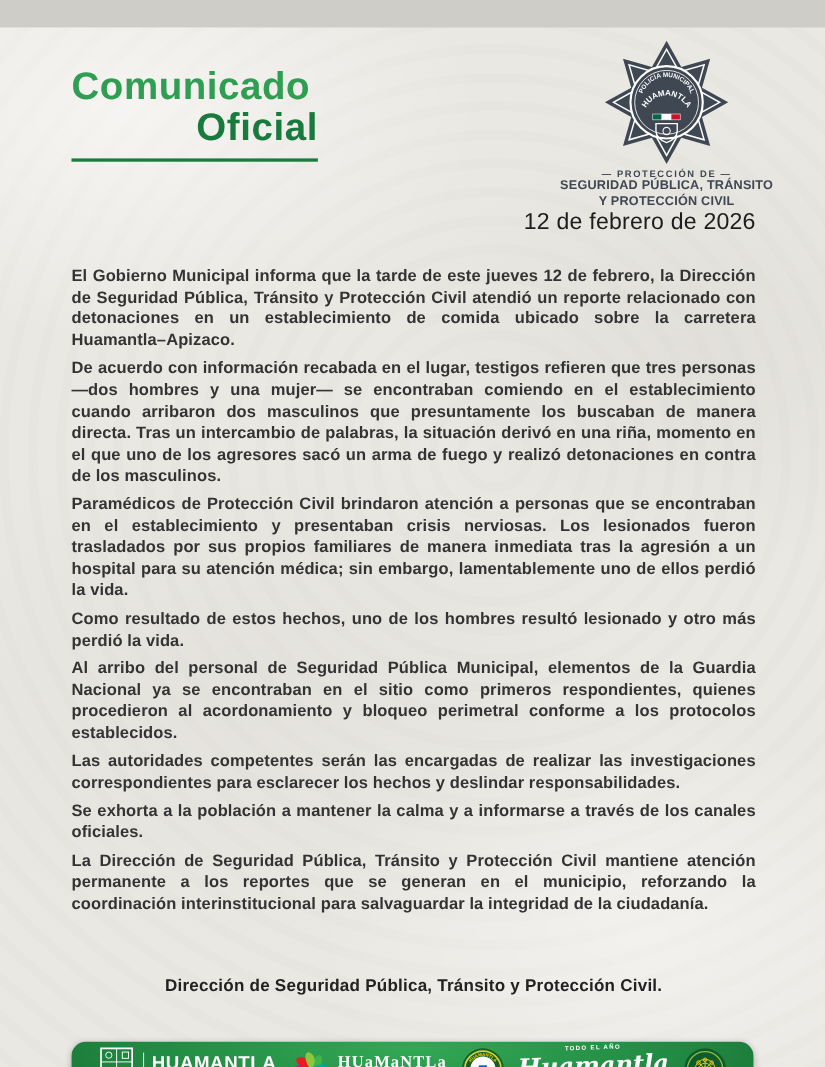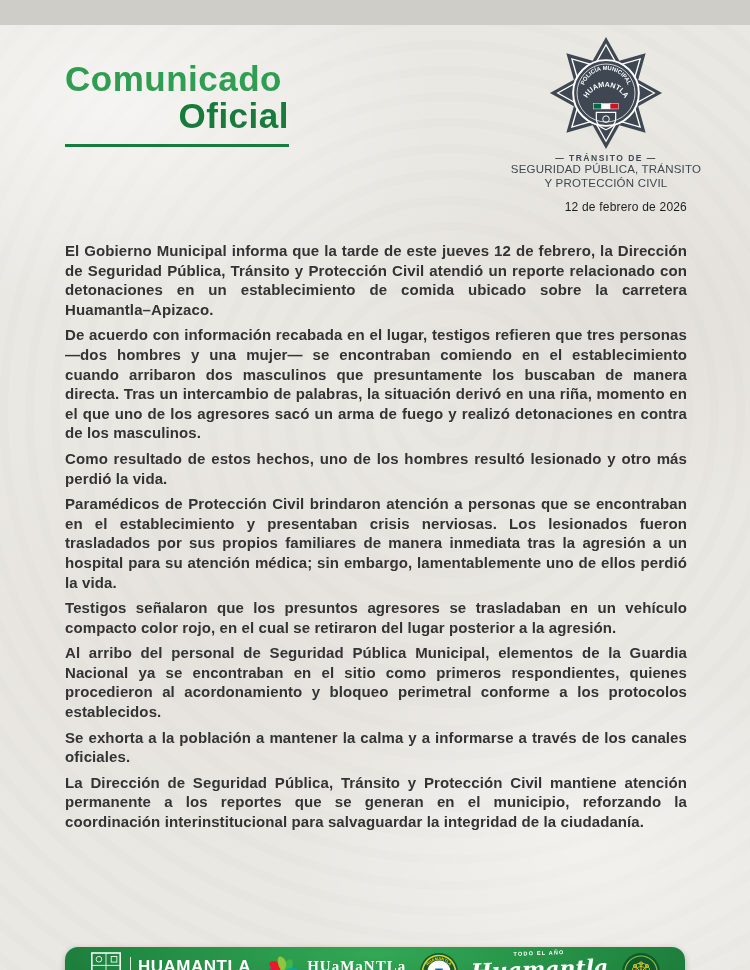--- a/index.html
+++ b/index.html
@@ -17,22 +17,22 @@
     margin-top:25px;
   }
   
   .title-block { position:absolute; left:65px; top:36px; width:224px; }
   .title-line1 { font-size:35px; font-weight:800; color:#2f9e52; letter-spacing:.5px; line-height:1.05; }
   .title-line2 { font-size:35px; font-weight:800; color:#187a3c; letter-spacing:.5px; text-align:right;
                  line-height:1.05; padding-bottom:9px; border-bottom:3px solid #1b7b3d; }
   .badge-block { position:absolute; right:44px; top:10px; width:200px; text-align:center; color:#3e4752; }
   .badge-block svg { display:block; margin:0 auto; }
   .dir-label { font-size:8.5px; font-weight:700; letter-spacing:1.5px; margin-top:2px; color:#3e4752; }
-  .dept-line { font-size:11.5px; font-weight:400; letter-spacing:.2px; line-height:1.2; color:#3e4752; }
-  .date-line { position:absolute; top:175px; right:63px; font-size:12px; color:#1d1d1d; letter-spacing:.2px; }
+  .dept-line { font-size:11.5px; font-weight:700; letter-spacing:.2px; line-height:1.2; color:#3e4752; }
+  .date-line { position:absolute; top:165px; right:63px; font-size:21px; color:#1d1d1d; letter-spacing:.2px; }
   
   .doc-body { position:absolute; top:216px; left:65px; width:622px; }
   .doc-body p { font-size:15px; line-height:19.6px; color:#333; text-align:justify;
                 letter-spacing:.1px; margin:0 0 6px 0;font-weight:bold; }
   .signature { text-align:center; font-weight:800; font-size:15.5px; color:#222; margin-top:56px; letter-spacing:.2px; }
   
   .footer-bar {
     position:absolute; left:65px; top:922px; width:620px; height:58px; border-radius:13px;
     background:radial-gradient(ellipse 480px 90px at 50% 12%, #33a855 0%, #228b43 48%, #15642c 100%);
     box-shadow:0 2px 6px rgba(0,0,0,.25);
@@ -84,36 +84,37 @@
       <g>
         <rect x="47" y="71" width="8.6" height="5.5" fill="#006847" stroke="#fff" stroke-width="0.5"></rect>
         <rect x="55.6" y="71" width="8.6" height="5.5" fill="#ffffff" stroke="#fff" stroke-width="0.5"></rect>
         <rect x="64.2" y="71" width="8.6" height="5.5" fill="#ce1126" stroke="#fff" stroke-width="0.5"></rect>
       </g>
       <g>
         <path d="M50 80 h20 v7 c0 6 -6 9.5 -10 11 c-4 -1.5 -10 -5 -10 -11 z" fill="none" stroke="#ffffff" stroke-width="1.3"></path>
         <circle cx="60" cy="87" r="3.4" fill="none" stroke="#ffffff" stroke-width="1"></circle>
       </g>
     </svg>
-    <div class="dir-label">—  TRÁNSITO DE  —</div>
+    <div class="dir-label">—  PROTECCIÓN DE  —</div>
     <div class="dept-line">SEGURIDAD PÚBLICA, TRÁNSITO</div>
     <div class="dept-line">Y PROTECCIÓN CIVIL</div>
   </div>
 
   <div class="date-line">12 de febrero de 2026</div>
 
   <div class="doc-body">
     <p>El Gobierno Municipal informa que la tarde de este jueves 12 de febrero, la Dirección de Seguridad Pública, Tránsito y Protección Civil atendió un reporte relacionado con detonaciones en un establecimiento de comida ubicado sobre la carretera Huamantla–Apizaco.</p>
     <p>De acuerdo con información recabada en el lugar, testigos refieren que tres personas —dos hombres y una mujer— se encontraban comiendo en el establecimiento cuando arribaron dos masculinos que presuntamente los buscaban de manera directa. Tras un intercambio de palabras, la situación derivó en una riña, momento en el que uno de los agresores sacó un arma de fuego y realizó detonaciones en contra de los masculinos.</p>
+    <p>Paramédicos de Protección Civil brindaron atención a personas que se encontraban en el establecimiento y presentaban crisis nerviosas. Los lesionados fueron trasladados por sus propios familiares de manera inmediata tras la agresión a un hospital para su atención médica; sin embargo, lamentablemente uno de ellos perdió la vida.</p>
     <p>Como resultado de estos hechos, uno de los hombres resultó lesionado y otro más perdió la vida.</p>
-    <p>Paramédicos de Protección Civil brindaron atención a personas que se encontraban en el establecimiento y presentaban crisis nerviosas. Los lesionados fueron trasladados por sus propios familiares de manera inmediata tras la agresión a un hospital para su atención médica; sin embargo, lamentablemente uno de ellos perdió la vida.</p>
-    <p>Testigos señalaron que los presuntos agresores se trasladaban en un vehículo compacto color rojo, en el cual se retiraron del lugar posterior a la agresión.</p>
     <p>Al arribo del personal de Seguridad Pública Municipal, elementos de la Guardia Nacional ya se encontraban en el sitio como primeros respondientes, quienes procedieron al acordonamiento y bloqueo perimetral conforme a los protocolos establecidos.</p>
+    <p>Las autoridades competentes serán las encargadas de realizar las investigaciones correspondientes para esclarecer los hechos y deslindar responsabilidades.</p>
     <p>Se exhorta a la población a mantener la calma y a informarse a través de los canales oficiales.</p>
     <p>La Dirección de Seguridad Pública, Tránsito y Protección Civil mantiene atención permanente a los reportes que se generan en el municipio, reforzando la coordinación interinstitucional para salvaguardar la integridad de la ciudadanía.</p>
+    <div class="signature">Dirección de Seguridad Pública, Tránsito y Protección Civil.</div>
   </div>
 
   <div class="footer-bar">
 
     <div class="f-item">
       <svg width="34" height="42" viewBox="0 0 36 44">
         <path d="M3 2 h30 v18 c0 11 -10 18 -15 21 c-5 -3 -15 -10 -15 -21 z" fill="none" stroke="#fff" stroke-width="1.6"></path>
         <path d="M3 15 h30 M18 2 v39" fill="none" stroke="#fff" stroke-width="0.9"></path>
         <circle cx="10.5" cy="8.5" r="3" fill="none" stroke="#fff" stroke-width="0.9"></circle>
         <rect x="23.5" y="5.5" width="6" height="6" fill="none" stroke="#fff" stroke-width="0.9"></rect>

